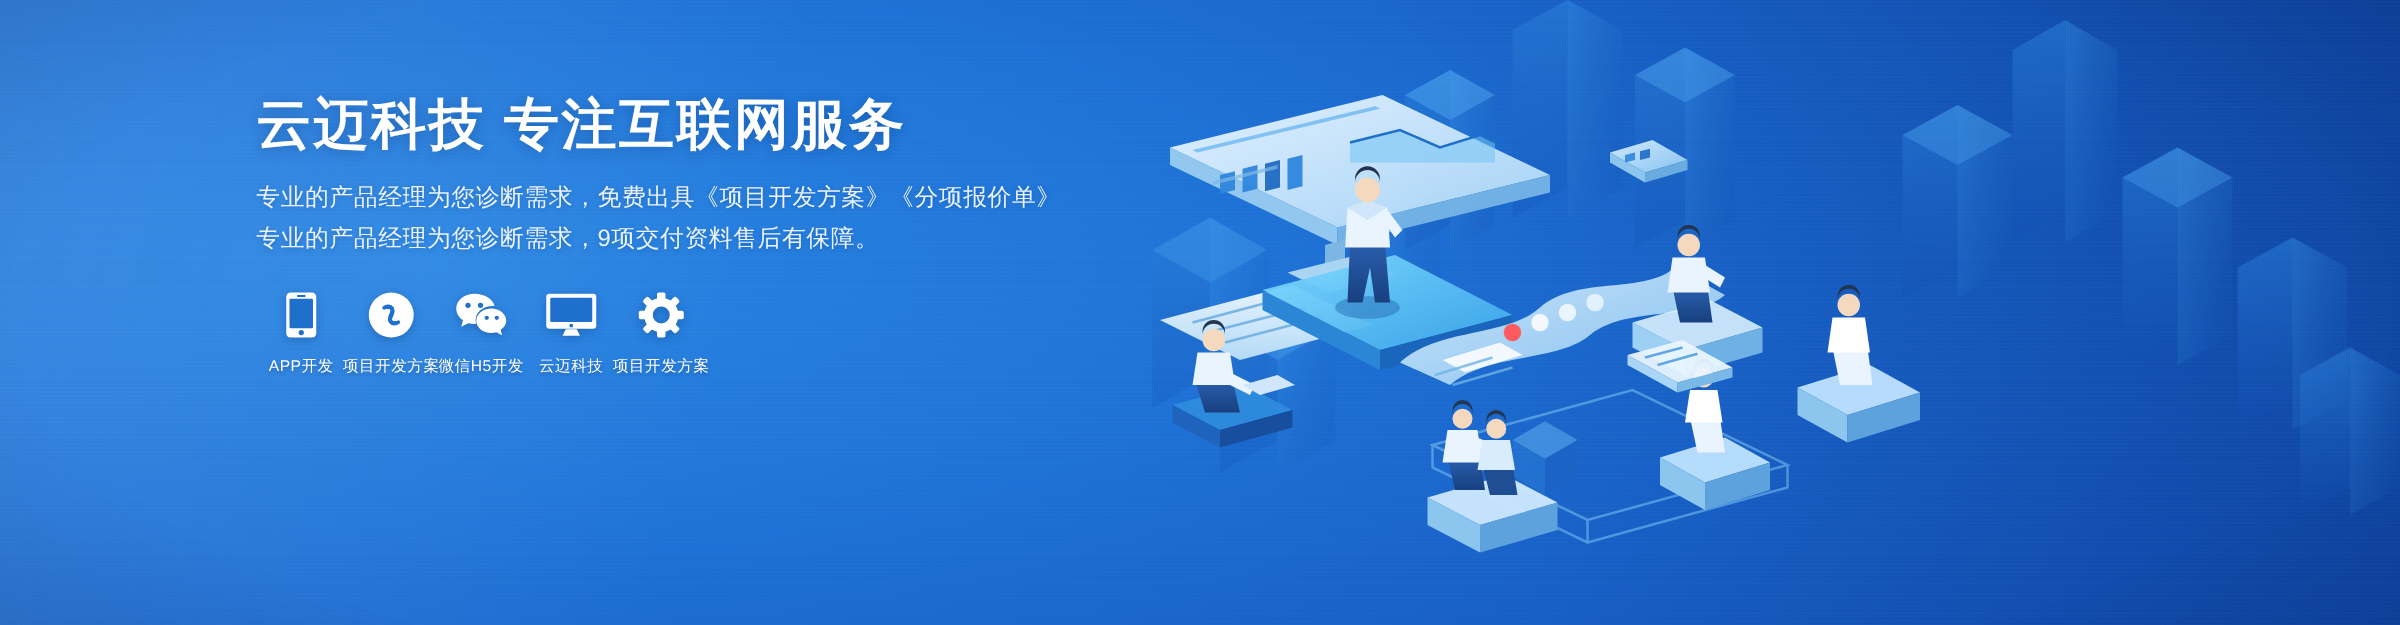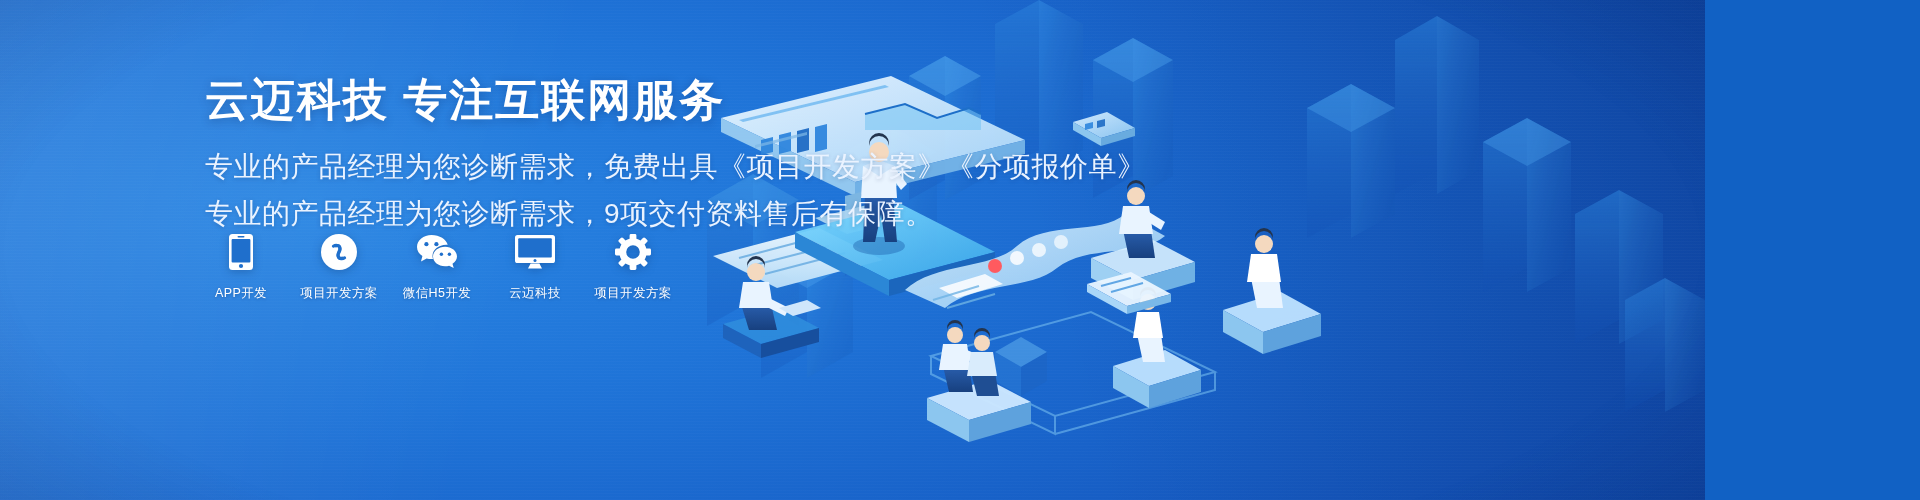--- a/index.html
+++ b/index.html
@@ -2,21 +2,21 @@
 <html><head>
 <meta charset="utf-8">
 <style>
   html,body{margin:0;padding:0;}
   body{
     width:1920px;height:500px;overflow:hidden;
     font-family:"Liberation Sans","DejaVu Sans",sans-serif;
     background:#1161c4;
   }
   .banner{
-    position:relative;width:1705px;height:500px;overflow:hidden;
+    position:relative;width:1920px;height:500px;overflow:hidden;
     background:
       radial-gradient(120% 160% at 18% 42%, #2a86e3 0%, #1f74d8 26%, #1862c9 48%, #1350b6 70%, #0e3f9e 100%);
   }
   
   .sheen{
     position:absolute;inset:0;
     background:
       linear-gradient(105deg, rgba(255,255,255,.10) 0%, rgba(255,255,255,0) 32%),
       linear-gradient(255deg, rgba(0,30,90,.22) 0%, rgba(0,30,90,0) 40%);
     pointer-events:none;
@@ -34,30 +34,30 @@
 
   
   .copy{position:absolute;left:205px;top:74px;width:760px;}
   .headline{
     margin:0;color:#ffffff;
     font-size:44px;line-height:1.18;font-weight:700;letter-spacing:2px;
     text-shadow:0 2px 10px rgba(4,30,80,.28);
     white-space:nowrap;
   }
   .subline{
-    color:#eaf3ff;font-size:28px;line-height:1.62;letter-spacing:.5px;
+    color:#eaf3ff;font-size:19px;line-height:1.62;letter-spacing:.5px;
     margin-top:18px;white-space:nowrap;font-weight:400;
     text-shadow:0 1px 4px rgba(4,30,80,.22);
   }
   .subline div{margin-bottom:2px;}
 
   
   .services{
     position:absolute;left:205px;top:232px;
-    display:flex;align-items:flex-start;gap:26px;
+    display:flex;align-items:flex-start;
   }
   .service{
     width:72px;display:flex;flex-direction:column;align-items:center;gap:13px;
   }
   .svc-icon{height:40px;display:flex;align-items:center;justify-content:center;}
   .svc-icon svg{display:block;filter:drop-shadow(0 2px 4px rgba(3,26,74,.25));}
   .svc-label{
     color:#ffffff;font-size:12.5px;letter-spacing:.4px;white-space:nowrap;font-weight:400;
     text-shadow:0 1px 3px rgba(4,30,80,.3);
   }

